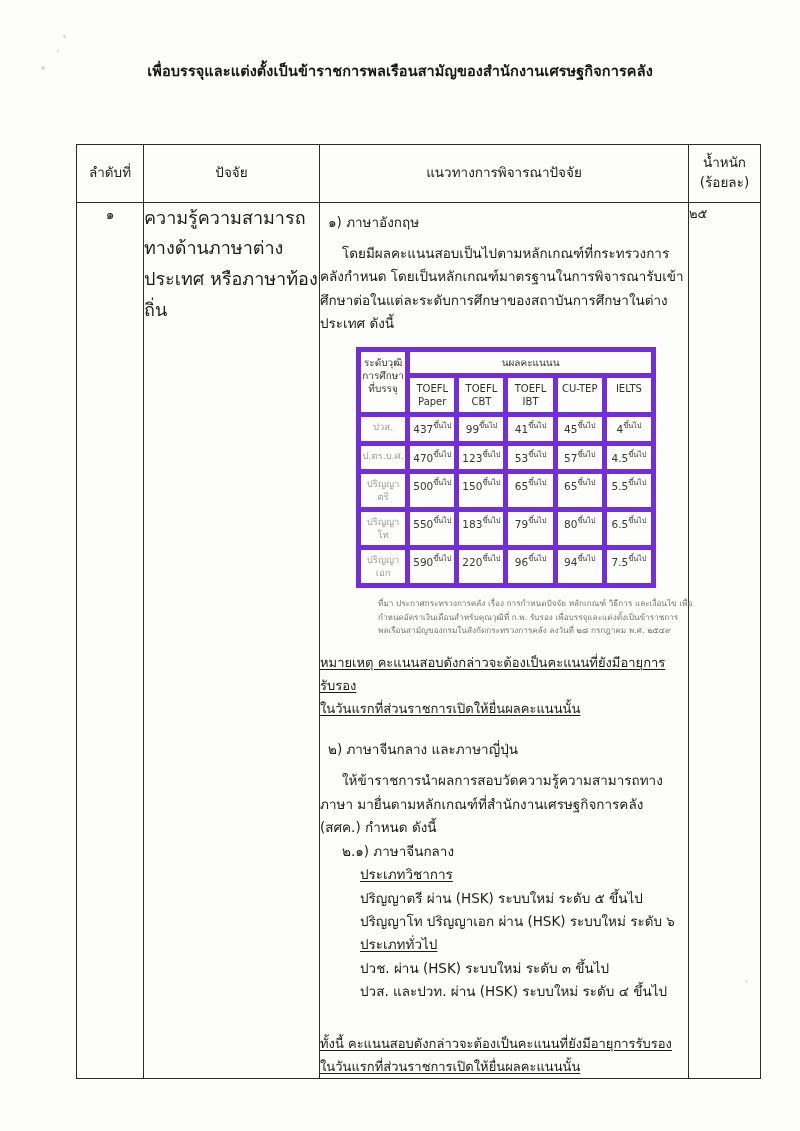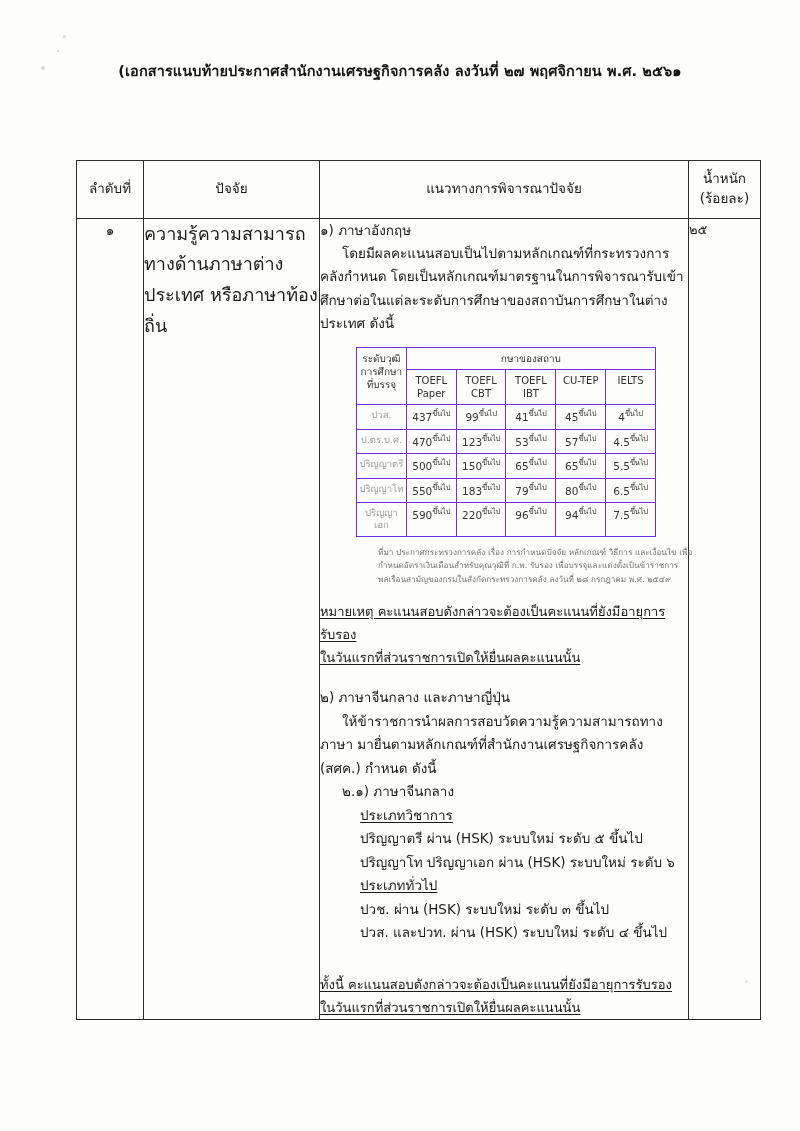--- a/index.html
+++ b/index.html
@@ -43,21 +43,21 @@
     font-size: 14.5px;
     font-weight: 700;
     color: #161616;
     letter-spacing: .1px;
   }
 
   
   .main-table {
     position: absolute;
     left: 76px;
-    top: 160px;
+    top: 144px;
     width: 648px;
     border-collapse: collapse;
     table-layout: fixed;
   }
   .main-table td, .main-table th {
     border: 1px solid #2a2a2a;
     vertical-align: top;
     padding: 0;
   }
   .main-table thead th {
@@ -87,37 +87,37 @@
     font-size: 18px;
     line-height: 1.72;
     padding: 8px 6px 0 8px;
   }
   .cell-guide {
     font-size: 13.5px;
     line-height: 1.74;
     padding: 8px 10px 14px 8px;
   }
 
-  .p-head { margin: 0; }
+  .p-head { margin: 8px; }
   .p-body { margin: 0; }
   .indent { display: inline-block; width: 22px; }
 
   
   .scores-wrap {
     margin: 11px 0 0 36px;
     width: 300px;
     opacity: .97;
   }
   table.scores {
     border-collapse: collapse;
     width: 300px;
     table-layout: fixed;
   }
   table.scores td {
-    border: 1px solid #6d28d9;
+    border: 5px solid #6d28d9;
     text-align: center;
     font-size: 10.5px;
     padding: 4px 1px;
     line-height: 1.32;
     color: #2f2f2f;
   }
   table.scores td.hd {
     font-size: 10px;
     color: #2b2b2b;
   }
@@ -157,21 +157,21 @@
 <body>
 
 <div class="page">
 
   <span class="speck sp1"></span>
   <span class="speck sp2"></span>
   <span class="speck sp3"></span>
   <span class="speck sp4"></span>
 
   <div class="title-block">
-    <div class="title-line">(เอกสารแนบท้ายประกาศสำนักงานเศรษฐกิจการคลัง ลงวันที่ ๒๗  พฤศจิกายน พ.ศ. ๒๕๖๑</div>
+    <div class="title-line">เพื่อบรรจุและแต่งตั้งเป็นข้าราชการพลเรือนสามัญของสำนักงานเศรษฐกิจการคลัง</div>
   </div>
 
   <table class="main-table">
     <thead>
       <tr>
         <th class="col-no">ลำดับที่</th>
         <th class="col-fac">ปัจจัย</th>
         <th class="col-guide">แนวทางการพิจารณาปัจจัย</th>
         <th class="col-w">
           <div>น้ำหนัก</div>
@@ -191,21 +191,21 @@
 
           <div class="scores-wrap">
             <table class="scores">
               <tbody>
                 <tr>
                   <td class="hd lvl-stack" rowspan="2">
                     <div>ระดับวุฒิ</div>
                     <div>การศึกษา</div>
                     <div>ที่บรรจุ</div>
                   </td>
-                  <td class="hd" colspan="5">กษาของสถาบ</td>
+                  <td class="hd" colspan="5">นผลคะแนนน</td>
                 </tr>
                 <tr>
                   <td class="hd">
                     <div>TOEFL</div>
                     <div>Paper</div>
                   </td>
                   <td class="hd">
                     <div>TOEFL</div>
                     <div>CBT</div>
                   </td>

